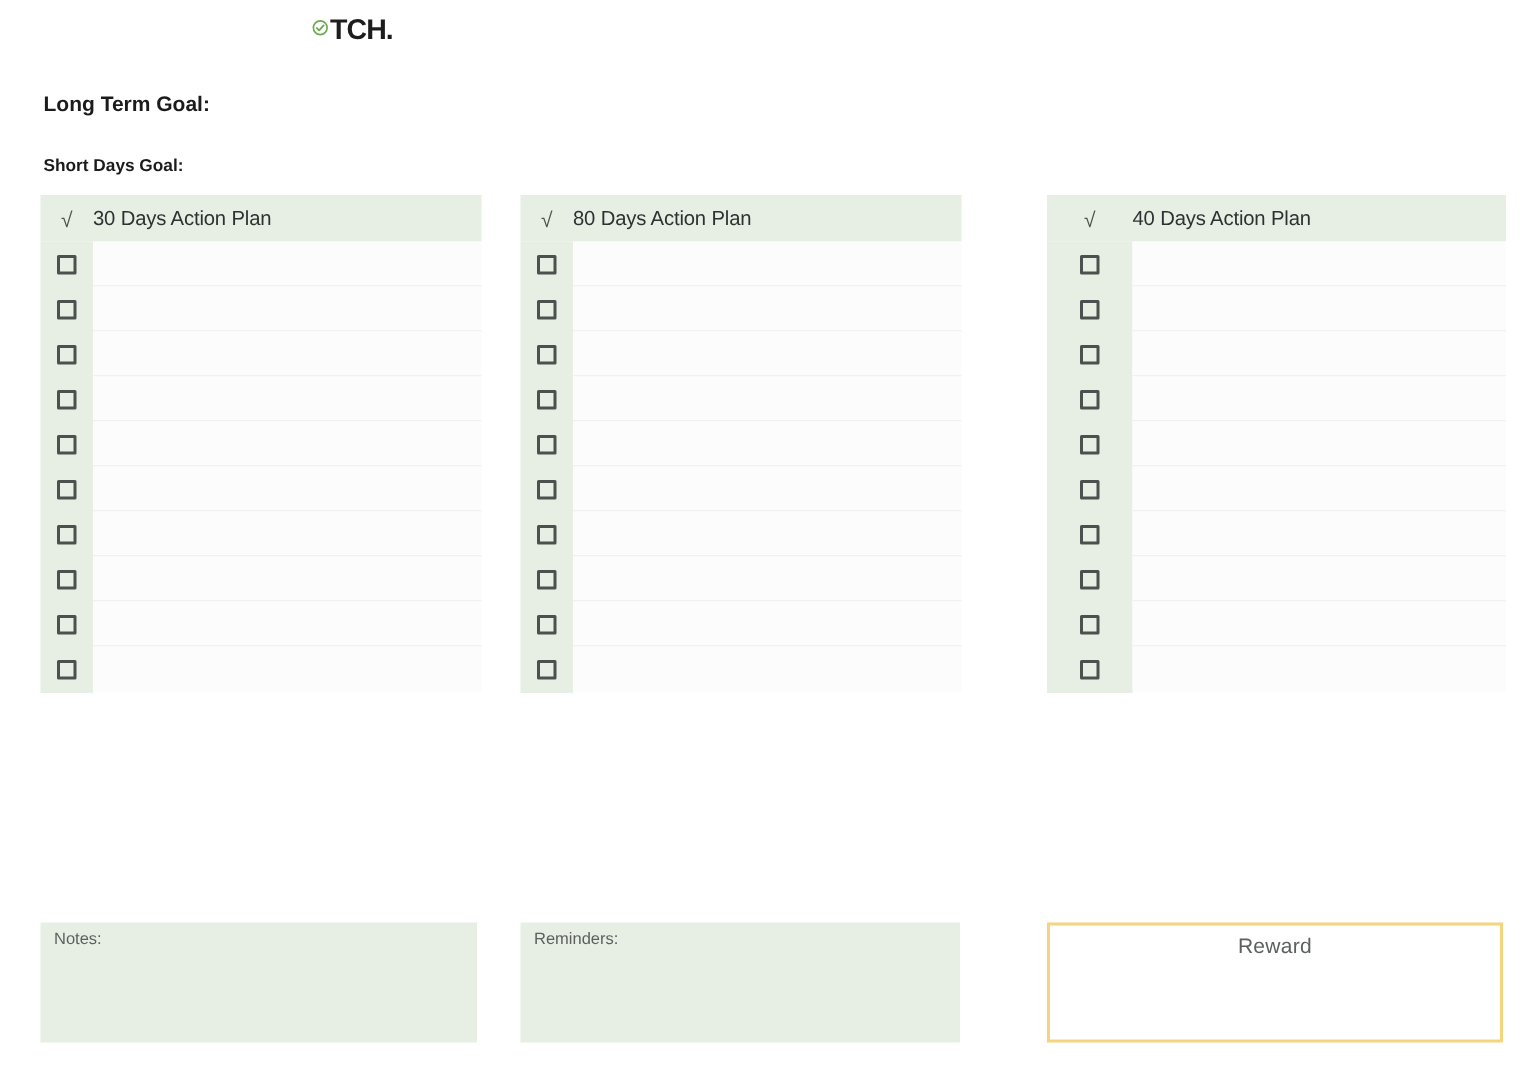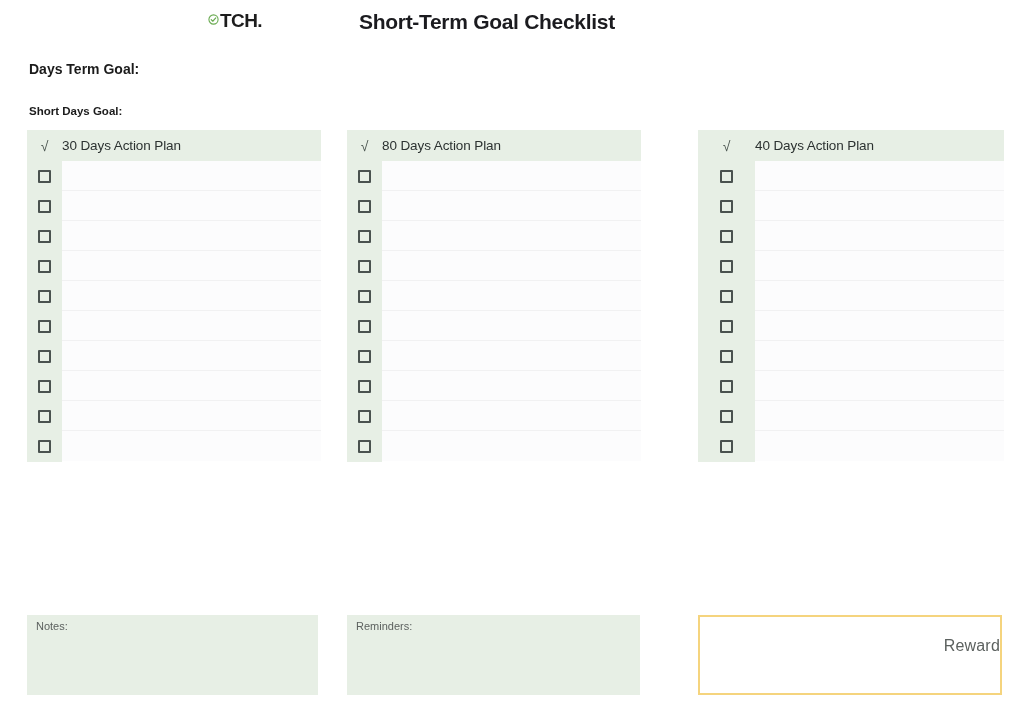--- a/index.html
+++ b/index.html
@@ -184,46 +184,45 @@
     width: 304px;
     height: 80px;
     background: #ffffff;
     border: 2px solid #f5d47e;
     box-sizing: border-box;
   }
   .reward-box .reward-label {
     position: absolute;
     left: 0;
     right: 0;
-    top: 20px;
-    text-align: right;
-    font-size: 16px;
+    top: 5px;
+    text-align: center;
+    font-size: 14px;
     color: #5c615f;
     letter-spacing: 0.2px;
   }
 </style>
 </head>
 <body>
 
 <div class="page-header">
 
   <div class="logo">
     <span class="logo-mark">
       <svg width="11" height="11" viewBox="0 0 24 24" aria-hidden="true">
         <circle cx="12" cy="12" r="10" fill="none" stroke="#6aab52" stroke-width="2.4"></circle>
         <path d="M7 12.4 L10.4 15.8 L17 8.6" fill="none" stroke="#6aab52" stroke-width="2.6" stroke-linecap="round" stroke-linejoin="round"></path>
       </svg>
     </span>
     <span class="logo-text">TCH.</span>
   </div>
 
-  <div class="doc-title">Short-Term Goal Checklist</div>
 </div>
 
-<div class="goal-long">Days Term Goal:</div>
+<div class="goal-long">Long Term Goal:</div>
 <div class="goal-short">Short Days Goal:</div>
 
 <div class="columns">
 
   <div class="col col-0">
     <div class="col-head">
       <span class="head-check">√</span>
       <span class="head-label">30 Days Action Plan</span>
     </div>
     <div class="col-body">

